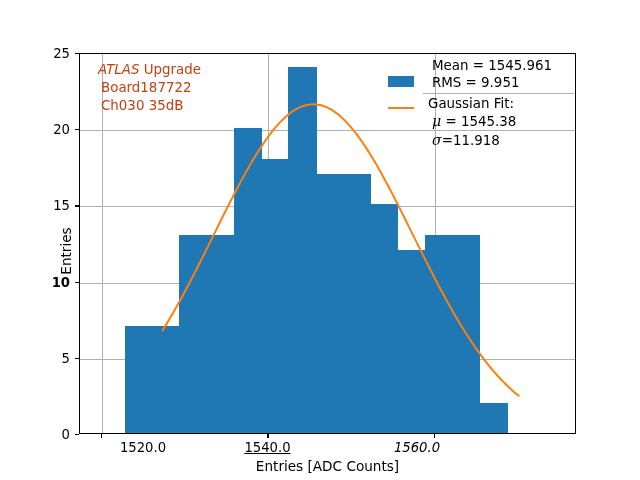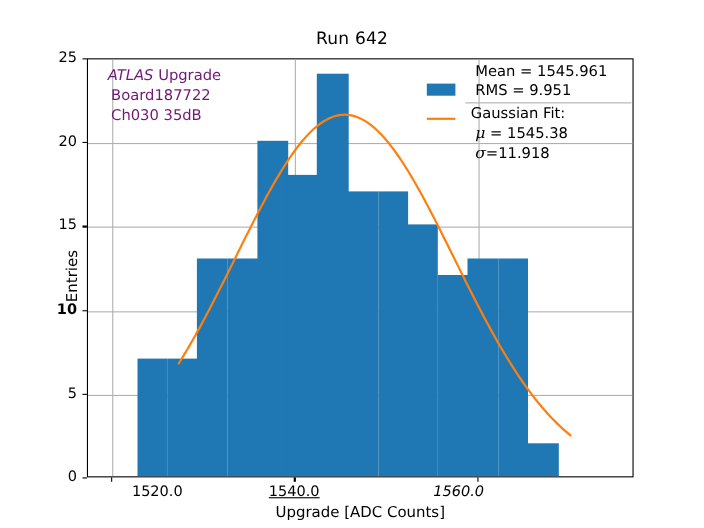--- a/index.html
+++ b/index.html
@@ -35,21 +35,21 @@
          transform:translateX(-50%);white-space:nowrap;}
   #xtick-row{position:absolute;left:79px;top:440px;width:497px;height:20px;}
   .xtick-mark{position:absolute;top:434px;width:1.2px;height:4px;background:#000;}
 
   #ylabel{position:absolute;left:-14px;top:243px;width:160px;text-align:center;
           font-size:13.6px;color:#000;transform:rotate(-90deg);transform-origin:center;}
   #xlabel{position:absolute;left:79px;top:458px;width:497px;text-align:center;
           font-size:13.6px;color:#000;}
 
   
-  #annotation{position:absolute;left:98px;top:61px;font-size:13.4px;color:#701a75;
+  #annotation{position:absolute;left:98px;top:61px;font-size:13.4px;color:#c2410c;
               line-height:1.33;white-space:nowrap;}
   #annotation .atlas{font-style:italic;}
   #annotation .ind{padding-left:3px;}
 
   
   #legend{position:absolute;left:428px;top:57px;width:146px;
           background:transparent;font-size:13.4px;color:#000;line-height:1.3;}
   .legend-section{position:relative;}
   .legend-head{white-space:nowrap;}
   .legend-sub{white-space:nowrap;padding-left:4px;}
@@ -58,38 +58,37 @@
                     background:#1f77b4;}
   .legend-key-line{position:absolute;left:-40px;top:12px;width:26px;height:2px;
                    background:#ff7f0e;}
   .mathit{font-family:"DejaVu Serif","Liberation Serif",serif;font-style:italic;font-size:14.2px;}
 </style>
 </head>
 <body>
 
 <div id="figure">
 
-  <div id="chart-title">Run 642</div>
 
   <div id="ytick-col">
       <div class="ytick" style="top: 381px;">0</div>
       <div class="ytick" style="top: 304.8px;">5</div>
       <div class="ytick" style="top: 228.6px; font-weight: bold;">10</div>
       <div class="ytick" style="top: 152.4px;">15</div>
       <div class="ytick" style="top: 76.2px;">20</div>
       <div class="ytick" style="top: 0px;">25</div>
     </div>
   <div id="ylabel">Entries</div>
 
   <div id="xtick-row">
       <div class="xtick" style="left: 19px; margin-left: 45px;">1520.0</div>
       <div class="xtick" style="left: 188.46px; text-decoration: underline;">1540.0</div>
       <div class="xtick" style="left: 338px; font-style: italic;">1560.0</div>
     </div>
-  <div id="xlabel">Upgrade [ADC Counts]</div>
+  <div id="xlabel">Entries [ADC Counts]</div>
 
   <div id="plot-area">
     <div id="grid-layer">
         <div class="gridline-h" style="top: 304.8px;"></div>
         <div class="gridline-h" style="top: 228.6px;"></div>
         <div class="gridline-h" style="top: 152.4px;"></div>
         <div class="gridline-h" style="top: 76.2px;"></div>
         <div class="gridline-v" style="left: 21.6812px;"></div>
         <div class="gridline-v" style="left: 188.46px;"></div>
         <div class="gridline-v" style="left: 355.238px;"></div>

